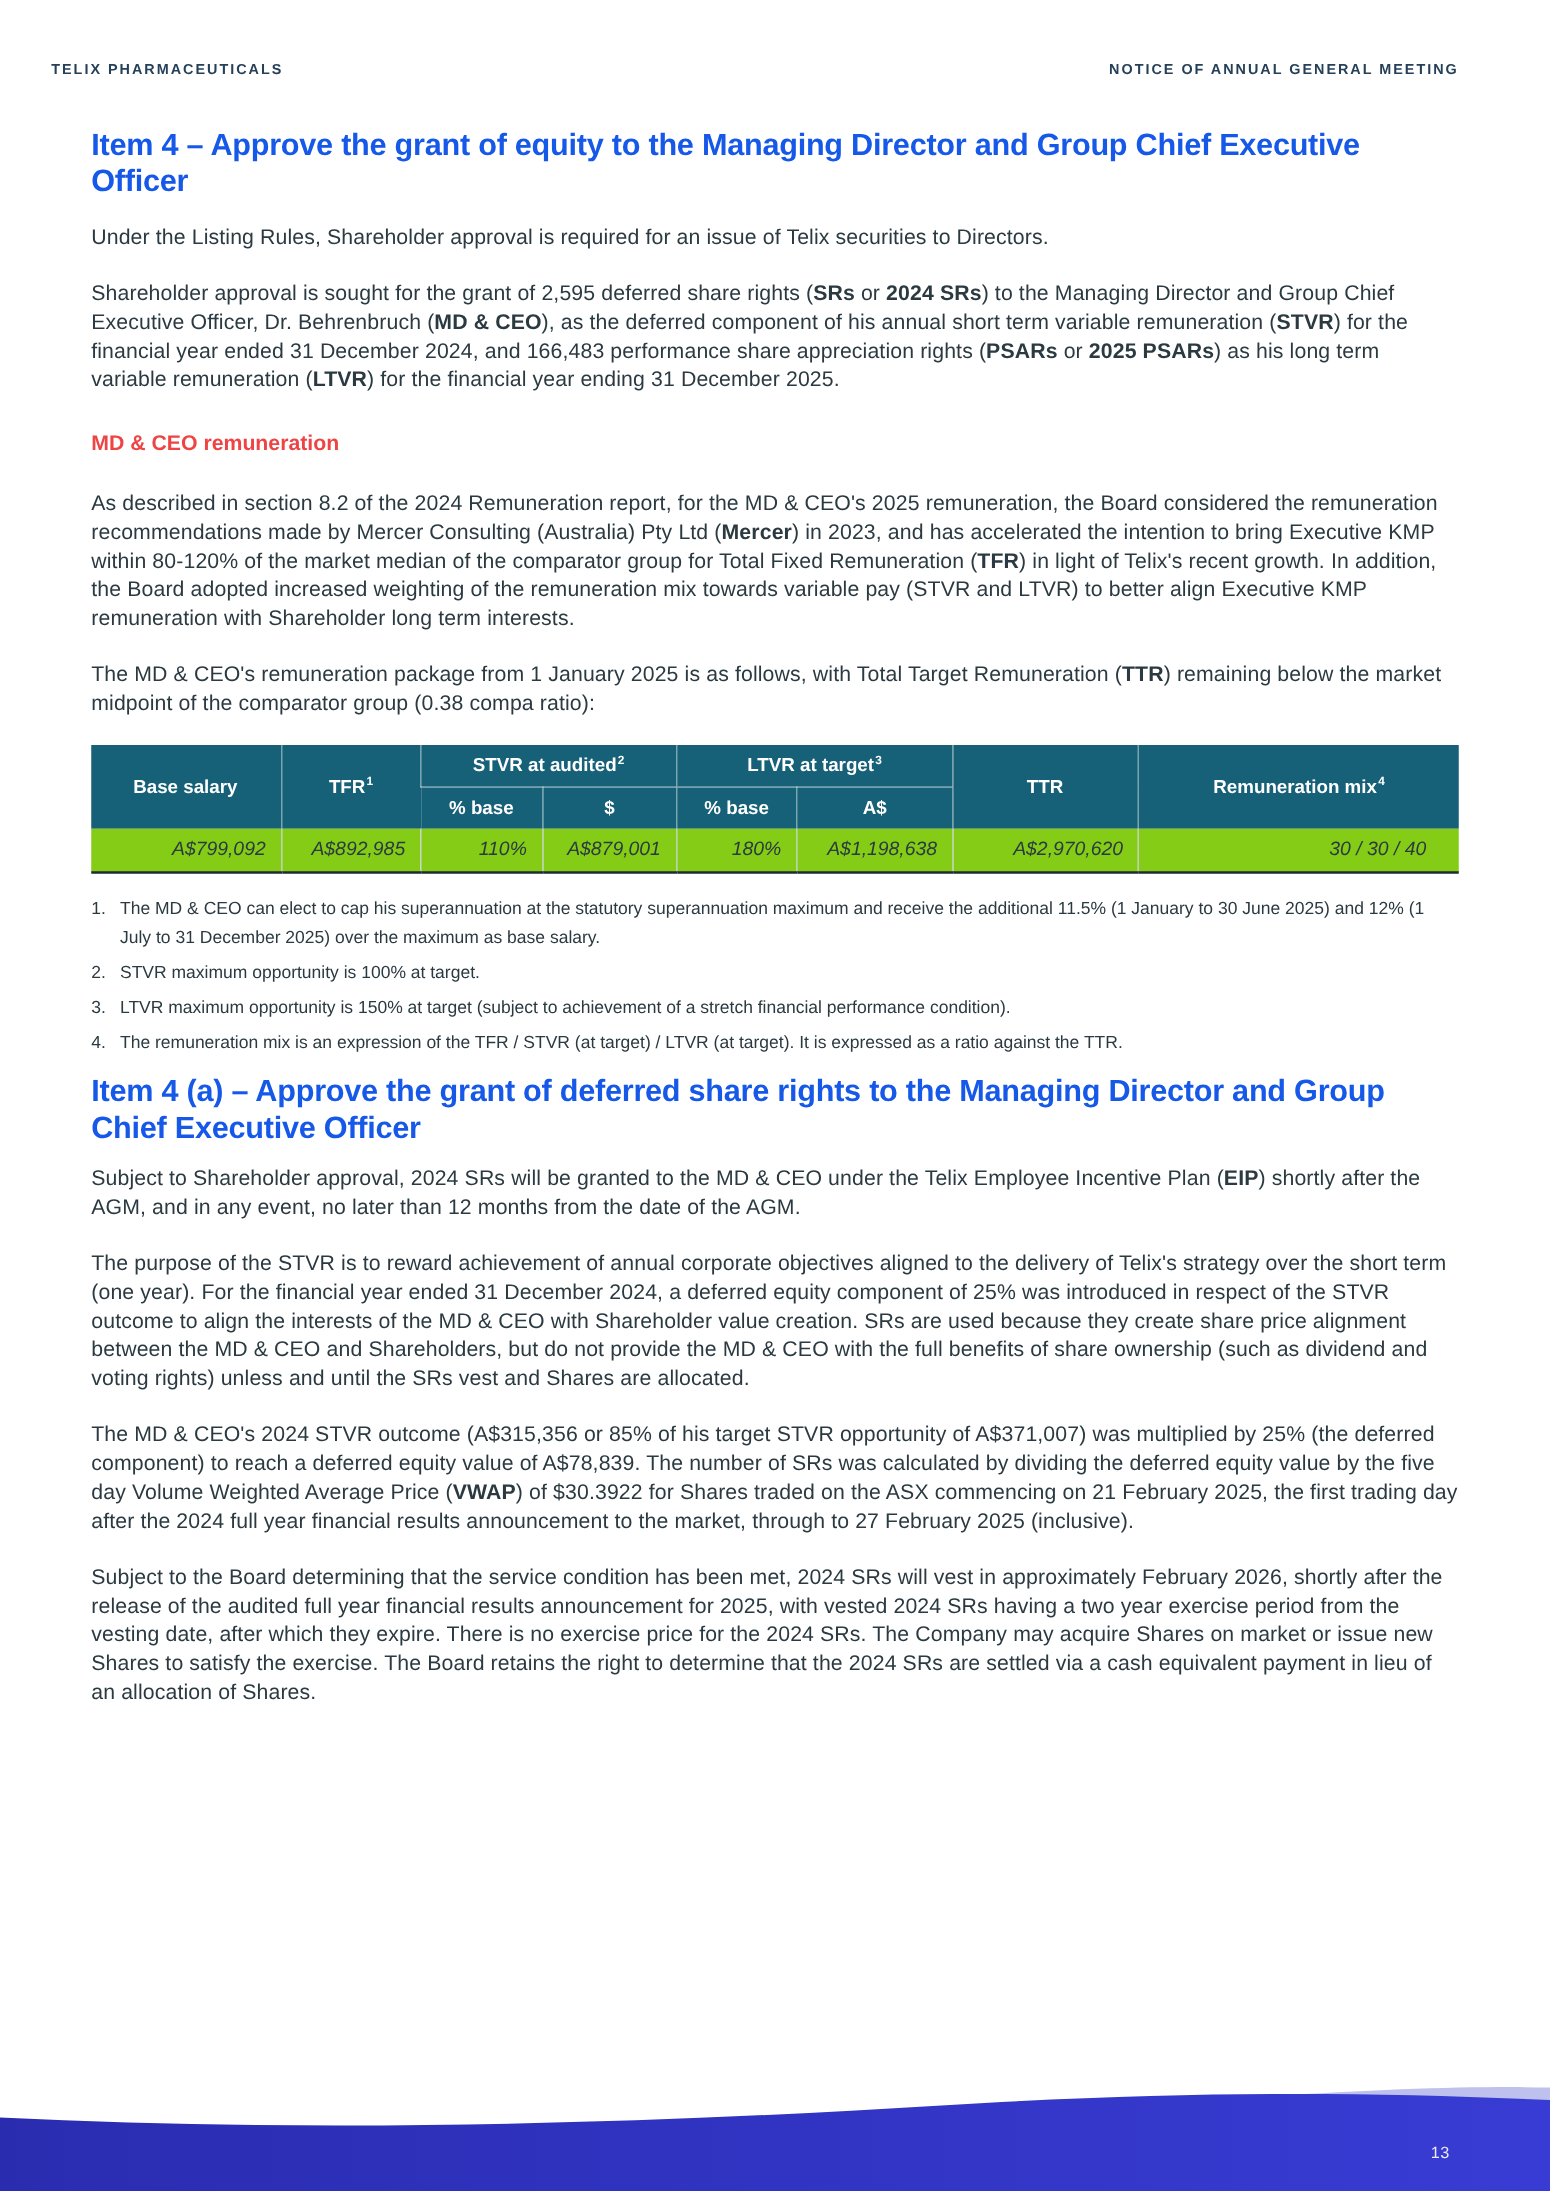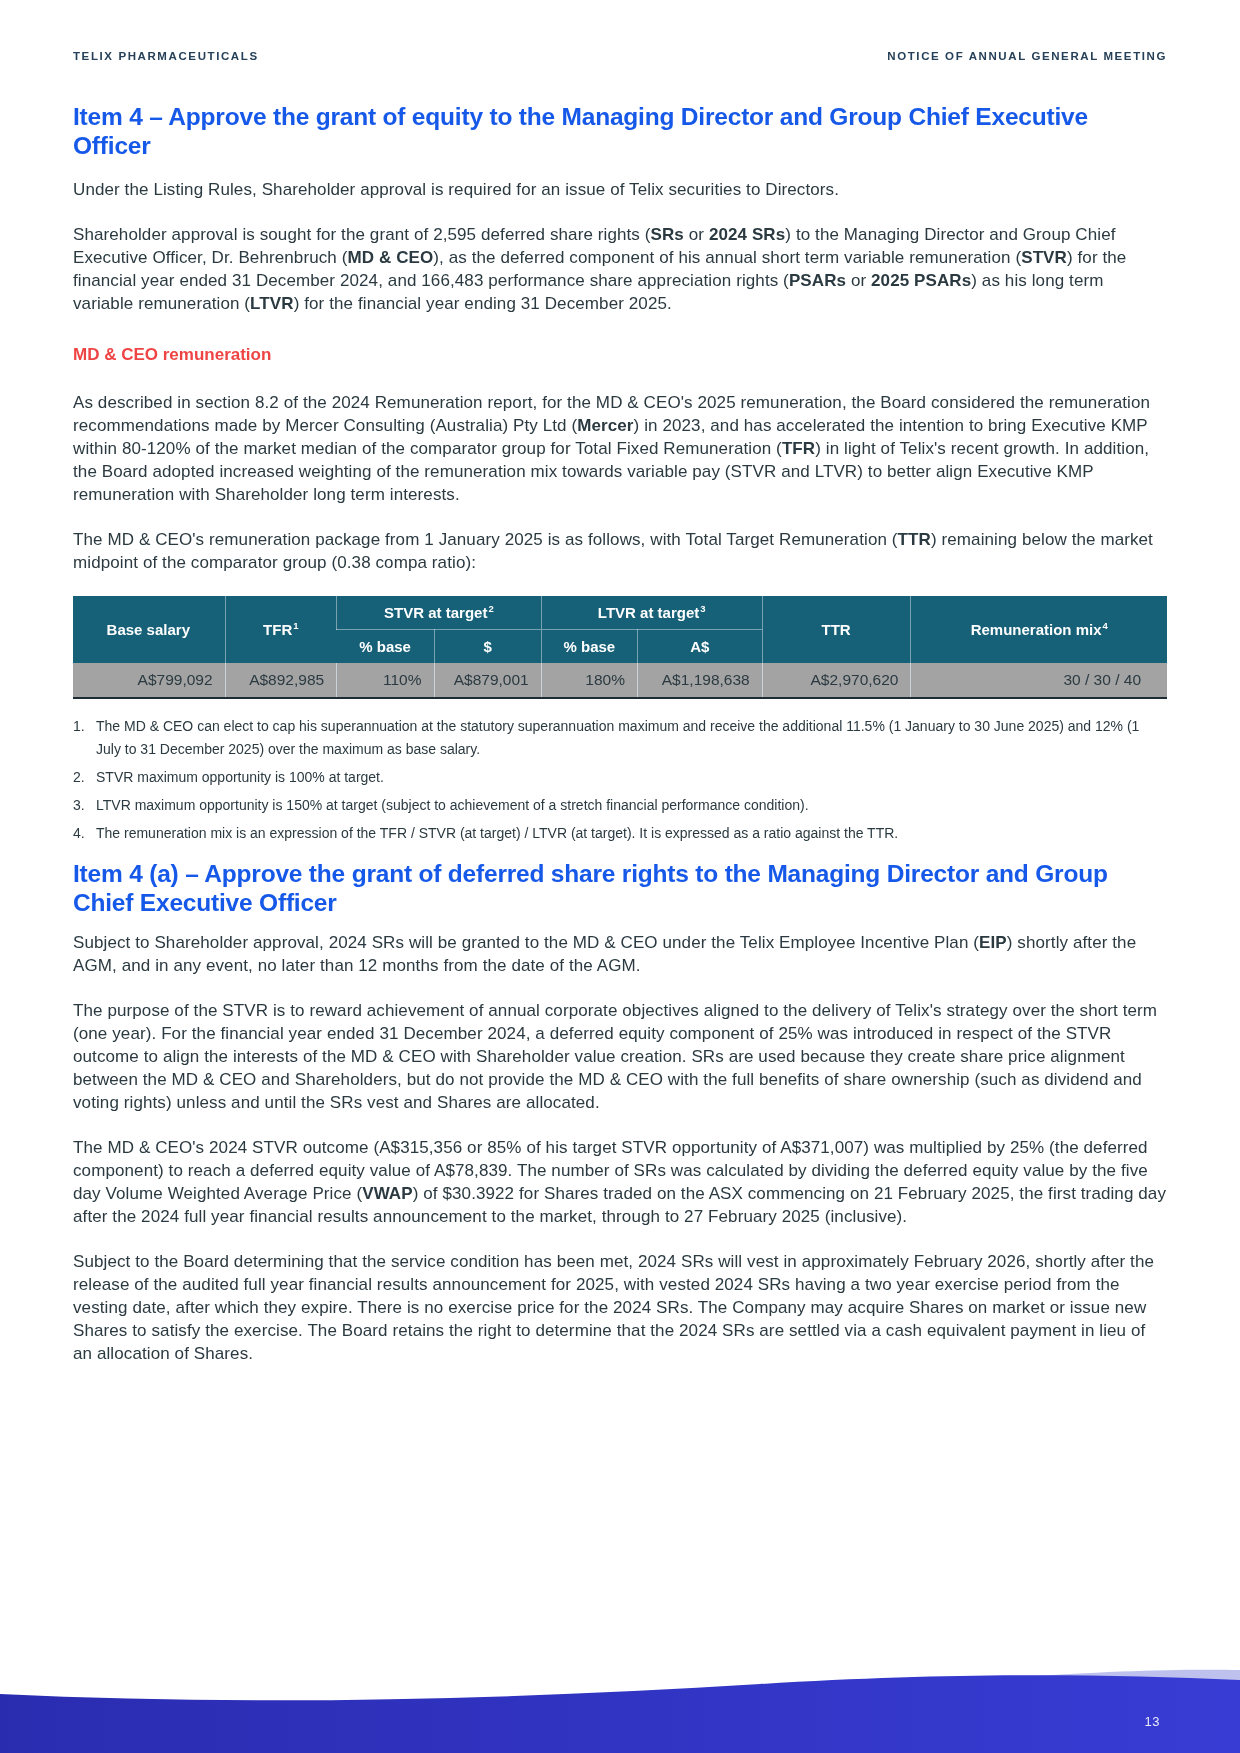--- a/index.html
+++ b/index.html
@@ -7,21 +7,21 @@
   body {
     width:1240px; height:1753px;
     background:#ffffff;
     font-family:"Liberation Sans","DejaVu Sans",sans-serif;
     color:#2b3a41;
     position:relative;
     overflow:hidden;
   }
   .page-header {
     display:flex; justify-content:space-between;
-    padding:50px 73px 0 73px;
+    padding:50px 73px 0 41px;
     font-size:11.5px; font-weight:700; letter-spacing:1.6px;
     color:#254058;
   }
   .content { margin:0 73px; }
   .section-title {
     color:#1659e9;
     font-size:24.5px; line-height:29px; font-weight:700;
     letter-spacing:-0.2px;
     margin:40px 0 18px 0;
   }
@@ -38,25 +38,26 @@
   table.remu { width:100%; border-collapse:collapse; margin:12px 0 0 0; }
   table.remu th {
     background:#166078; color:#ffffff;
     font-size:15px; font-weight:700; text-align:center;
     padding:8px 4px; vertical-align:middle;
     border-left:1px solid rgba(255,255,255,0.42);
   }
   table.remu tr th:first-child { border-left:none; }
   table.remu thead tr.group th.grouped { border-bottom:1px solid rgba(255,255,255,0.42); }
   table.remu td {
-    background:#a3a3a3; color:#2b3a41;
+    background:#84cc16; color:#2b3a41;
     font-size:15.5px; text-align:right;
     padding:8px 12px 8px 4px;
     border-left:1px solid #c9d3d7;
     border-bottom:2px solid #1e2d35;
+    font-style:italic;
   }
   table.remu td:first-child { border-left:none; }
   table.remu td.mix { padding-right:26px; }
   table.remu sup, .subhdr-sup {
     font-size:9.5px; vertical-align:super; line-height:0; margin-left:1px;
   }
   .footnotes { margin-top:16px; }
   .footnote { display:flex; font-size:14px; line-height:23px; margin-bottom:5px; color:#2b3a41; }
   .fn-num { flex:0 0 23px; width:23px; }
   .fn-text { flex:1; }
@@ -96,21 +97,21 @@
           <col style="width:9.8%">
         <col style="width:8.8%">
           <col style="width:11.4%">
         <col style="width:13.6%">
           <col style="width:23.4%">
       </colgroup>
       <thead>
         <tr class="group">
           <th rowspan="2"><span>Base salary</span><sup></sup></th>
           <th rowspan="2"><span>TFR</span><sup>1</sup></th>
-          <th colspan="2" class="grouped"><span>STVR at target</span><sup>2</sup></th>
+          <th colspan="2" class="grouped"><span>STVR at audited</span><sup>2</sup></th>
           <th colspan="2" class="grouped"><span>LTVR at target</span><sup>3</sup></th>
           <th rowspan="2"><span>TTR</span><sup></sup></th>
           <th rowspan="2"><span>Remuneration mix</span><sup>4</sup></th>
         </tr>
         <tr>
           <th>% base</th>
           <th>$</th>
           <th>% base</th>
           <th>A$</th>
         </tr>

